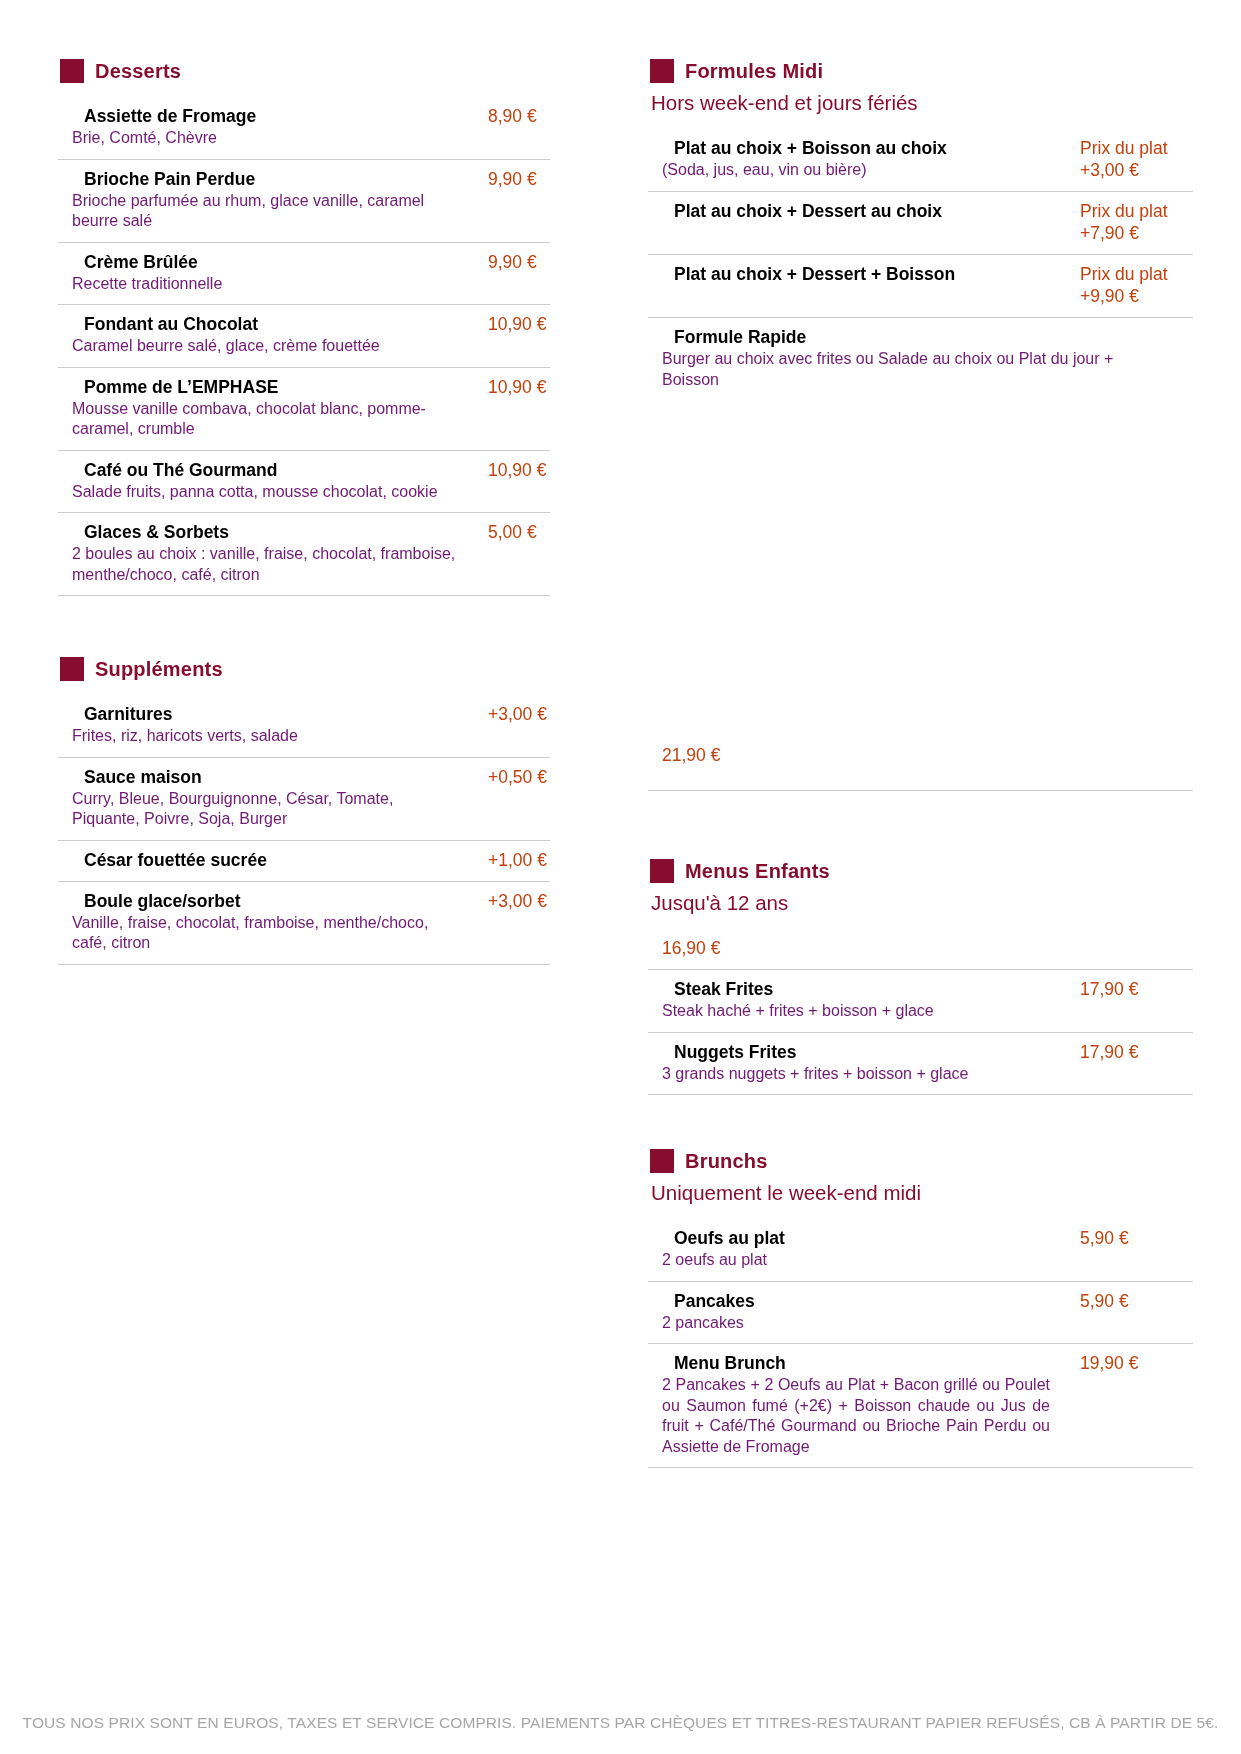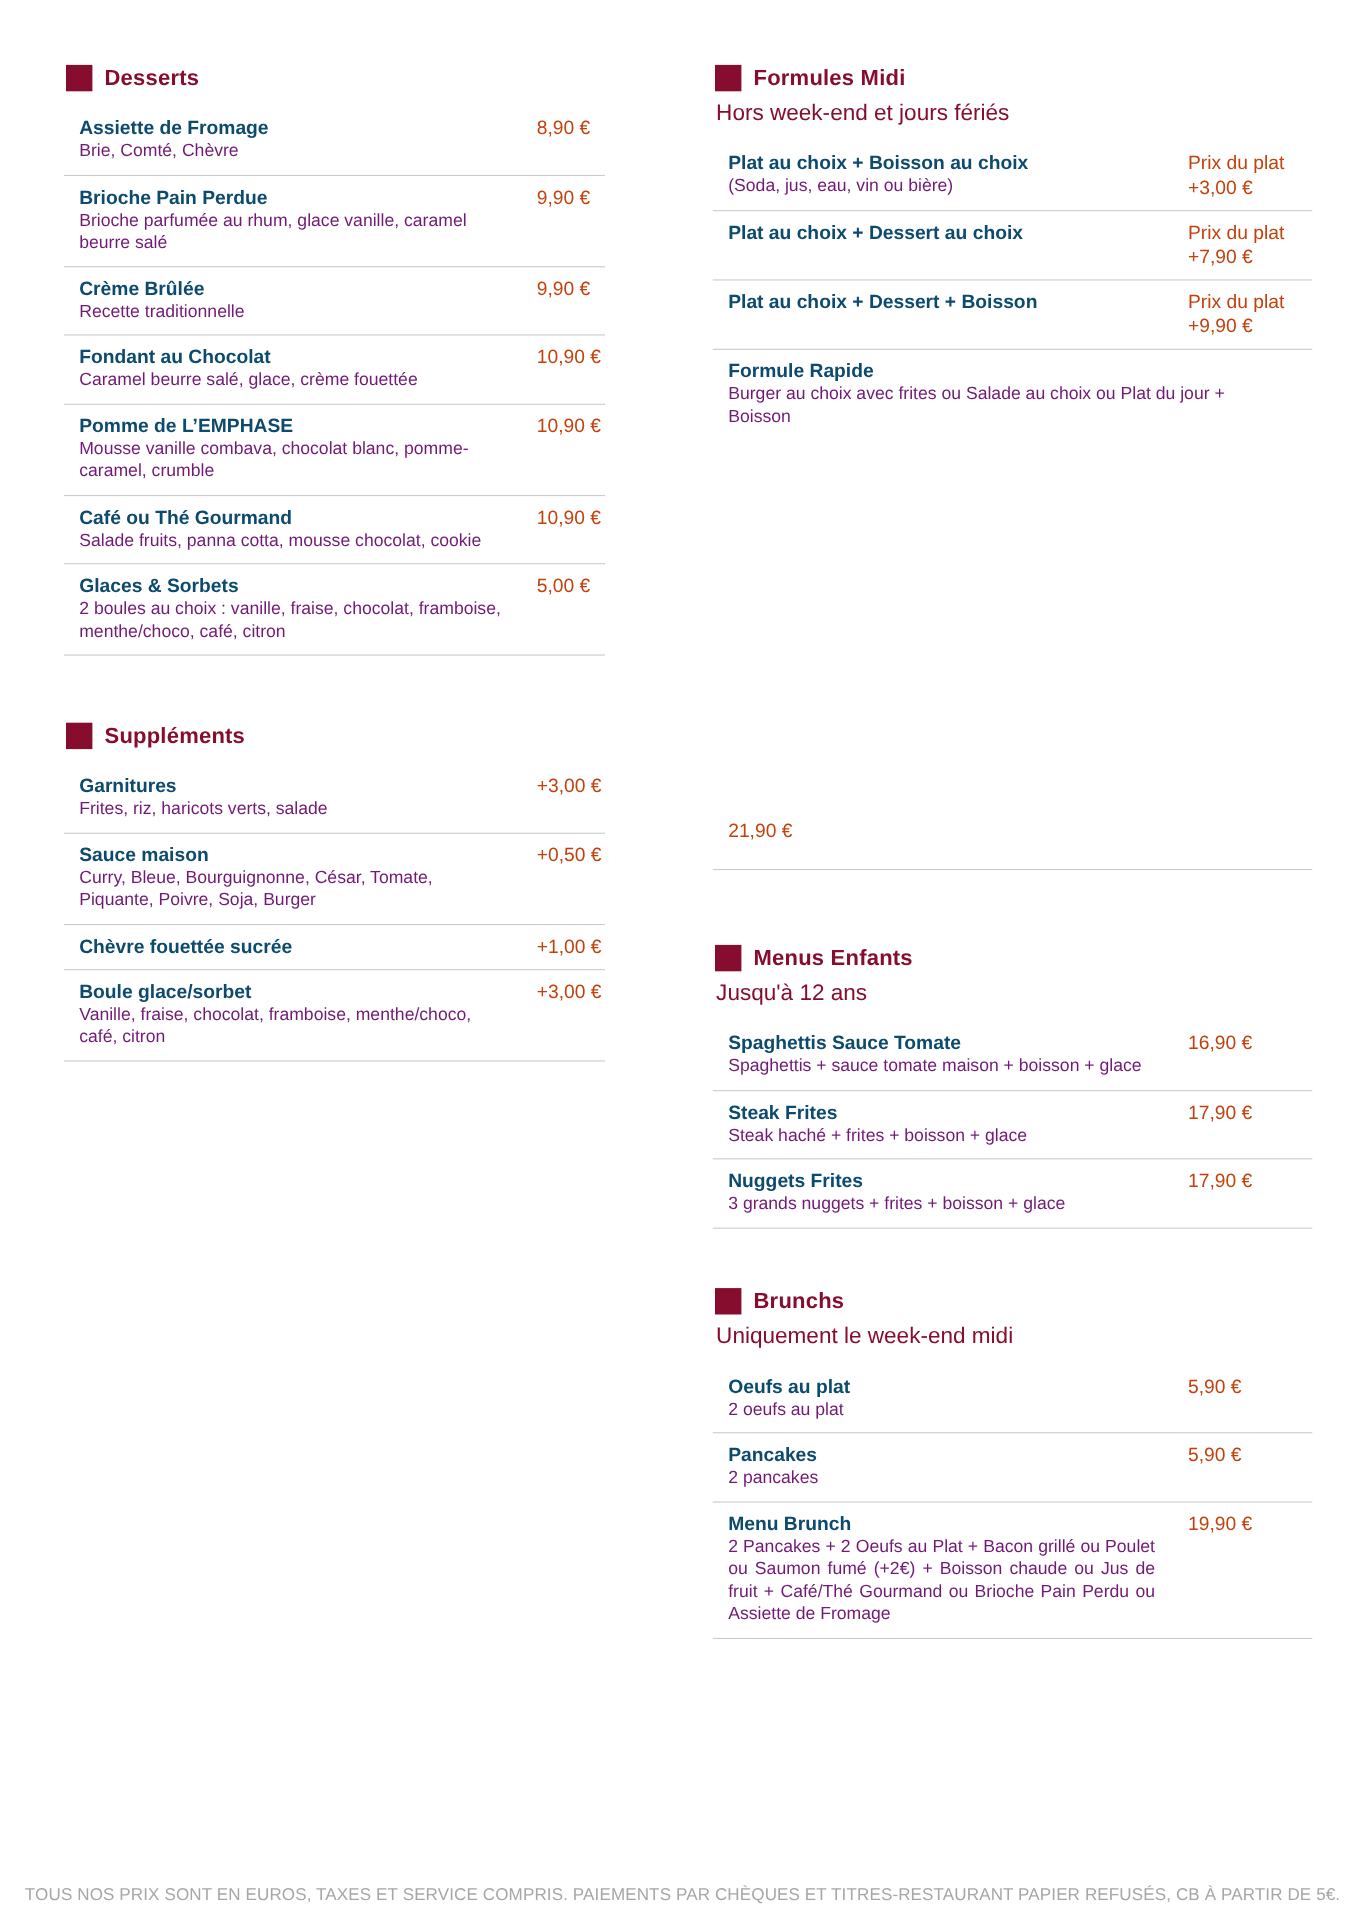--- a/index.html
+++ b/index.html
@@ -24,21 +24,21 @@
 
   .row{
     display:flex;align-items:flex-start;
     padding:8px 0 10px 14px;
     border-bottom:1px solid #cbcbcb;
   }
   .row.pad-b{padding-bottom:24px;flex-direction:column;}
   .main{box-sizing:border-box;}
   .col-left  .main{flex:0 0 416px;padding-right:26px;}
   .col-right .main{flex:0 0 418px;padding-right:30px;}
-  .item-name{font-size:17.5px;font-weight:bold;line-height:22px;color:#0c4a6e;}
+  .item-name{font-size:17.5px;font-weight:bold;line-height:22px;color:#000000;margin-left:12px;}
   .item-desc{font-size:16px;line-height:20.5px;color:#701a75;margin-top:1px;}
   .item-desc:empty{display:none;}
   .item-desc.just{text-align:justify;}
   .price{flex:1;font-size:17.5px;line-height:22px;color:#c2410c;white-space:nowrap;}
   .price div{line-height:22px;}
 
   .m-supplements{margin-top:57px;}
   .m-menus{margin-top:64px;}
   .m-brunchs{margin-top:50px;}
 
@@ -130,21 +130,21 @@
       </div>
       <div class="row">
         <div class="main">
           <div class="item-name">Sauce maison</div>
           <div class="item-desc">Curry, Bleue, Bourguignonne, César, Tomate, Piquante, Poivre, Soja, Burger</div>
         </div>
         <div class="price">+0,50 €</div>
       </div>
       <div class="row">
         <div class="main">
-          <div class="item-name">Chèvre fouettée sucrée</div>
+          <div class="item-name">César fouettée sucrée</div>
 
         </div>
         <div class="price">+1,00 €</div>
       </div>
       <div class="row">
         <div class="main">
           <div class="item-name">Boule glace/sorbet</div>
           <div class="item-desc">Vanille, fraise, chocolat, framboise, menthe/choco, café, citron</div>
         </div>
         <div class="price">+3,00 €</div>
@@ -201,24 +201,20 @@
 
     <div class="section m-menus">
       <div class="sec-head">
         <span class="bullet"></span>
         <span class="sec-title">Menus Enfants</span>
       </div>
       <div class="sec-sub">Jusqu'à 12 ans</div>
       <div class="head-gap-sub"></div>
 
       <div class="row">
-        <div class="main">
-          <div class="item-name">Spaghettis Sauce Tomate</div>
-          <div class="item-desc">Spaghettis + sauce tomate maison + boisson + glace</div>
-        </div>
         <div class="price">16,90 €</div>
       </div>
       <div class="row">
         <div class="main">
           <div class="item-name">Steak Frites</div>
           <div class="item-desc">Steak haché + frites + boisson + glace</div>
         </div>
         <div class="price">17,90 €</div>
       </div>
       <div class="row">

